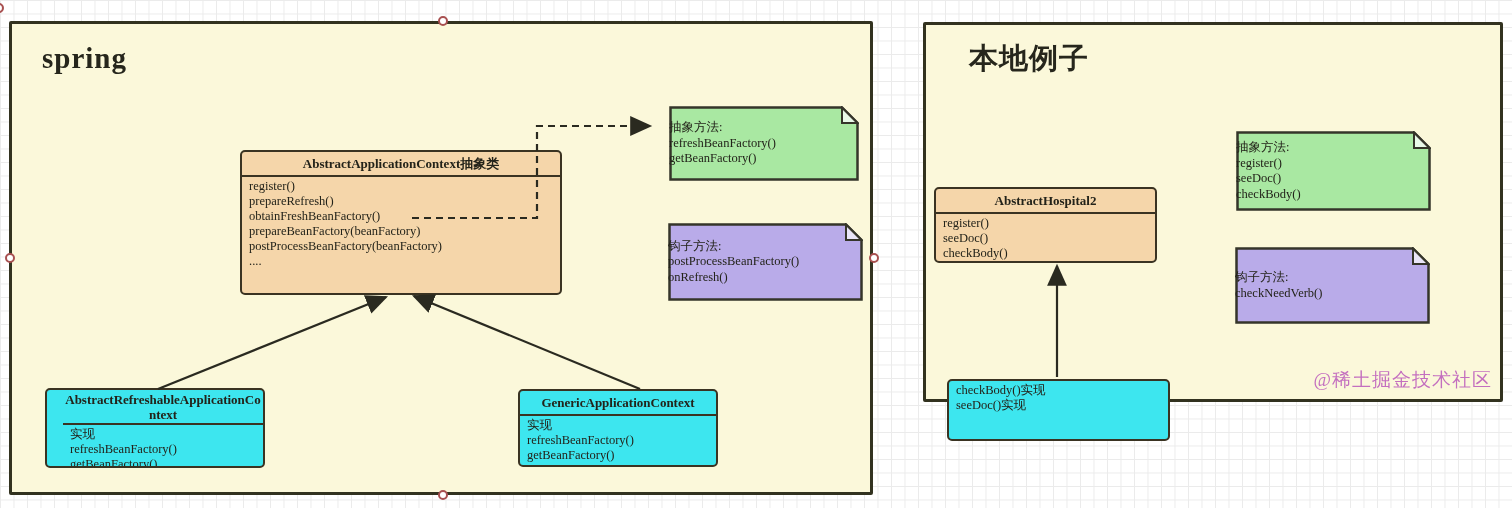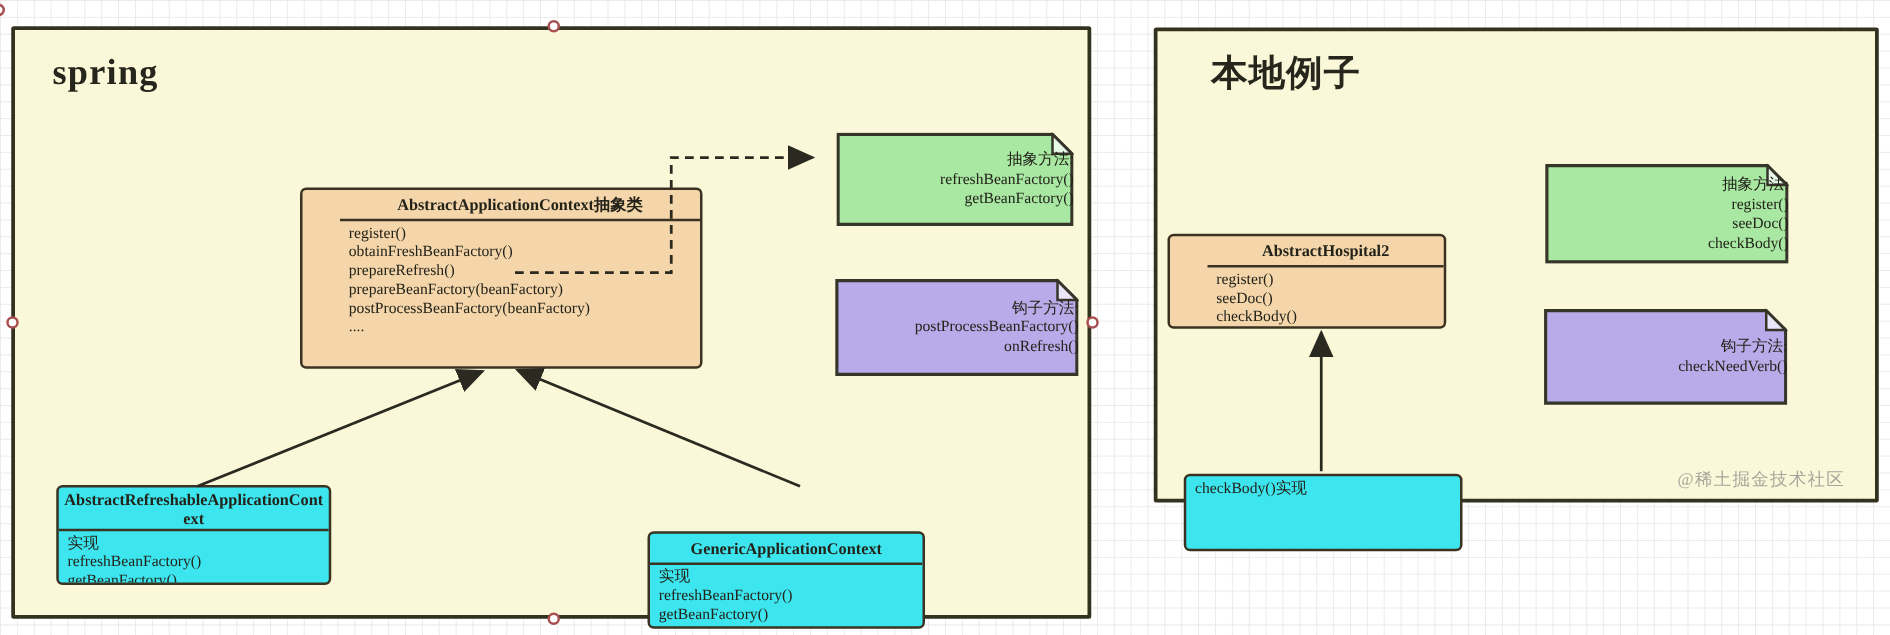--- a/index.html
+++ b/index.html
@@ -20,53 +20,53 @@
     position:absolute;box-sizing:border-box;overflow:hidden;
     border:2.5px solid #3a3322;border-radius:5px;
   }
   .cls-header{
     font-weight:bold;text-align:center;font-size:13px;line-height:15px;
     padding:4px 2px 4px;border-bottom:2.5px solid #3a3322;
   }
   .cls-header.wrap{word-break:break-all;padding:2px 2px 1px;}
   .cls-body{padding:2px 7px;font-size:12.5px;line-height:15px;}
   .m{white-space:nowrap;}
-  .orange{background:#f5d6aa;padding-left:30px;}
+  .orange{background:#f5d6aa;}
   .cyan{background:#3de6ef;}
   .note{position:absolute;}
   .note svg{position:absolute;left:0;top:0;}
   .note-text{
     position:absolute;left:0;top:0;right:0;bottom:0;
-    display:flex;flex-direction:column;justify-content:center;align-items:flex-end;
+    display:flex;flex-direction:column;justify-content:center;align-items:flex-start;
     font-size:12.5px;line-height:15.5px;text-align:center;
   }
   .handle{
     position:absolute;width:10px;height:10px;box-sizing:border-box;
     border-radius:50%;background:#fff;border:2px solid #a85050;
   }
   #connectors{position:absolute;left:0;top:0;pointer-events:none;}
   .watermark{
-    position:absolute;right:24px;bottom:6px;font-size:14px;letter-spacing:1px;
-    color:#737373;opacity:.62;white-space:nowrap;
+    position:absolute;right:8px;bottom:6px;font-size:19px;letter-spacing:1px;
+    color:#a21caf;opacity:.62;white-space:nowrap;
   }
 </style>
 </head>
 <body>
 
 <div id="canvas">
 
   <div class="panel" style="left:9px;top:21px;width:864px;height:474px;">
     <div class="panel-title" style="left:30px;top:18px;">spring</div>
 
     <div class="clsbox orange" style="left:228px;top:126px;width:322px;height:145px;">
       <div class="cls-header">AbstractApplicationContext抽象类</div>
       <div class="cls-body">
         <div class="m">register()</div>
+        <div class="m">prepareRefresh()</div>
         <div class="m">obtainFreshBeanFactory()</div>
-        <div class="m">prepareRefresh()</div>
         <div class="m">prepareBeanFactory(beanFactory)</div>
         <div class="m">postProcessBeanFactory(beanFactory)</div>
         <div class="m">....</div>
       </div>
     </div>
 
     <div class="note" style="left:657px;top:82px;width:190px;height:75px;">
       <svg width="190" height="75">
         <polygon points="1.5,1.5 173,1.5 188.5,17 188.5,73.5 1.5,73.5" fill="#a9e8a2" stroke="#35352a" stroke-width="2.5"></polygon>
         <polygon points="173,1.5 188.5,17 173,17" fill="#ffffff" fill-opacity="0.75" stroke="#35352a" stroke-width="2"></polygon>
@@ -83,30 +83,30 @@
         <polygon points="1.5,1.5 178,1.5 193.5,17 193.5,76.5 1.5,76.5" fill="#b9abe9" stroke="#35352a" stroke-width="2.5"></polygon>
         <polygon points="178,1.5 193.5,17 178,17" fill="#ffffff" fill-opacity="0.7" stroke="#35352a" stroke-width="2"></polygon>
       </svg>
       <div class="note-text">
         <div>钩子方法:</div>
         <div>postProcessBeanFactory()</div>
         <div>onRefresh()</div>
       </div>
     </div>
 
-    <div class="clsbox cyan" style="left:33px;top:364px;width:220px;height:80px;">
+    <div class="clsbox cyan" style="left:33px;top:364px;width:220px;height:80px;padding-left:16px;">
       <div class="cls-header wrap">AbstractRefreshableApplicationContext</div>
       <div class="cls-body">
         <div class="m">实现</div>
         <div class="m">refreshBeanFactory()</div>
         <div class="m">getBeanFactory()</div>
       </div>
     </div>
 
-    <div class="clsbox cyan" style="left:506px;top:365px;width:222px;height:78px;margin-top:36px;">
+    <div class="clsbox cyan" style="left:506px;top:365px;width:200px;height:78px;">
       <div class="cls-header">GenericApplicationContext</div>
       <div class="cls-body">
         <div class="m">实现</div>
         <div class="m">refreshBeanFactory()</div>
         <div class="m">getBeanFactory()</div>
       </div>
     </div>
   </div>
 
   <div class="panel" style="left:923px;top:22px;width:580px;height:380px;">
@@ -117,20 +117,21 @@
       <div class="cls-body">
         <div class="m">register()</div>
         <div class="m">seeDoc()</div>
         <div class="m">checkBody()</div>
       </div>
     </div>
 
     <div class="clsbox cyan" style="left:21px;top:354px;width:223px;height:62px;">
       <div class="cls-body">
         <div class="m">checkBody()实现</div>
+        <div class="m">seeDoc()实现</div>
       </div>
     </div>
 
     <div class="note" style="left:310px;top:106px;width:195px;height:80px;">
       <svg width="195" height="80">
         <polygon points="1.5,1.5 178,1.5 193.5,17 193.5,78.5 1.5,78.5" fill="#a9e8a2" stroke="#35352a" stroke-width="2.5"></polygon>
         <polygon points="178,1.5 193.5,17 178,17" fill="#ffffff" fill-opacity="0.75" stroke="#35352a" stroke-width="2"></polygon>
       </svg>
       <div class="note-text">
         <div>抽象方法:</div>

